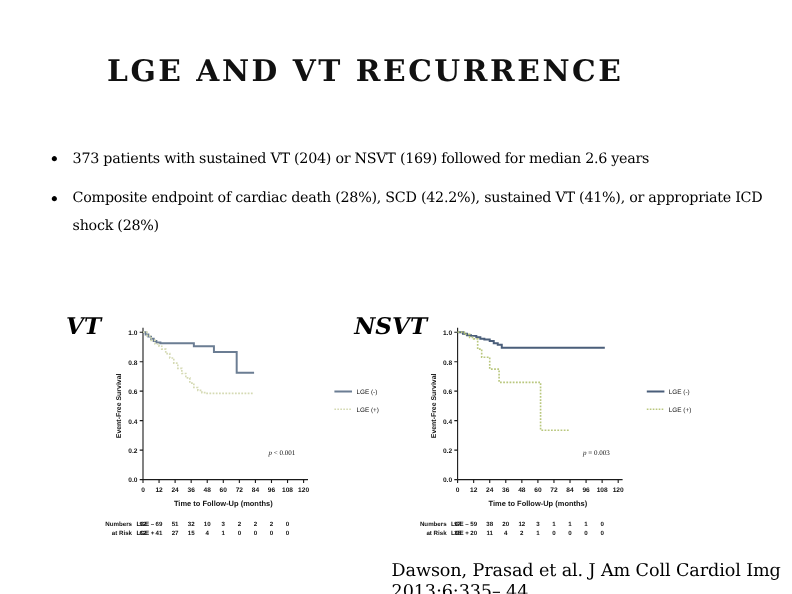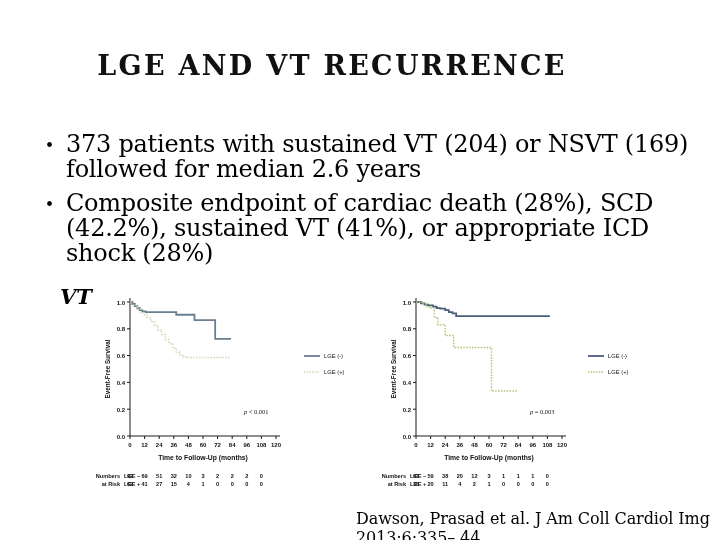--- a/index.html
+++ b/index.html
@@ -15,21 +15,21 @@
     letter-spacing:2.3px;color:#111;
   }
 
   .bullets{position:absolute;left:46px;top:132px;width:648px;}
   .bullet{display:flex;align-items:flex-start;margin-bottom:9px;}
   .bullet .dot{
     width:20px;flex:0 0 20px;font-size:20px;line-height:27px;text-align:left;
     font-family:"Liberation Serif",serif;
   }
   .bullet .btext{
-    font-family:"DejaVu Serif",serif;font-size:24px;line-height:25px;
+    font-family:"DejaVu Serif",serif;font-size:13px;line-height:25px;
     letter-spacing:-0.25px;color:#000;
   }
 
   .panel{position:absolute;}
   #vt-panel{left:58px;top:284px;width:305px;height:225px;text-align:center;}
   #nsvt-panel{left:322px;top:284px;width:320px;height:225px;}
 
   .panel-label{
     position:absolute;left:2px;top:0px;
     font-family:"DejaVu Serif",serif;font-style:italic;font-weight:bold;
@@ -132,20 +132,21 @@
         <text x="130.4" y="202" text-anchor="middle" font-size="5.6" font-family="&quot;Liberation Sans&quot;, sans-serif" font-weight="bold" fill="#111111">4</text>
         <text x="145" y="202" text-anchor="middle" font-size="5.6" font-family="&quot;Liberation Sans&quot;, sans-serif" font-weight="bold" fill="#111111">1</text>
         <text x="159.6" y="202" text-anchor="middle" font-size="5.6" font-family="&quot;Liberation Sans&quot;, sans-serif" font-weight="bold" fill="#111111">0</text>
         <text x="174.2" y="202" text-anchor="middle" font-size="5.6" font-family="&quot;Liberation Sans&quot;, sans-serif" font-weight="bold" fill="#111111">0</text>
         <text x="188.8" y="202" text-anchor="middle" font-size="5.6" font-family="&quot;Liberation Sans&quot;, sans-serif" font-weight="bold" fill="#111111">0</text>
         <text x="203.4" y="202" text-anchor="middle" font-size="5.6" font-family="&quot;Liberation Sans&quot;, sans-serif" font-weight="bold" fill="#111111">0</text>
       </svg>
   </div>
 
   <div class="panel" id="nsvt-panel">
+    <div class="panel-label">NSVT</div>
     <svg class="chart-svg" id="svg-nsvt" width="320" height="225">
         <line x1="94" y1="14" x2="94" y2="152" stroke="#1a1a1a" stroke-width="1"></line>
         <line x1="94" y1="152" x2="244" y2="152" stroke="#1a1a1a" stroke-width="1"></line>
         <line x1="91" y1="152" x2="94" y2="152" stroke="#1a1a1a" stroke-width="1"></line>
         <text x="89" y="154.6" text-anchor="end" font-size="6" font-family="&quot;Liberation Sans&quot;, sans-serif" font-weight="bold" fill="#111111">0.0</text>
         <line x1="91" y1="125.2" x2="94" y2="125.2" stroke="#1a1a1a" stroke-width="1"></line>
         <text x="89" y="127.8" text-anchor="end" font-size="6" font-family="&quot;Liberation Sans&quot;, sans-serif" font-weight="bold" fill="#111111">0.2</text>
         <line x1="91" y1="98.4" x2="94" y2="98.4" stroke="#1a1a1a" stroke-width="1"></line>
         <text x="89" y="101" text-anchor="end" font-size="6" font-family="&quot;Liberation Sans&quot;, sans-serif" font-weight="bold" fill="#111111">0.4</text>
         <line x1="91" y1="71.60000000000001" x2="94" y2="71.60000000000001" stroke="#1a1a1a" stroke-width="1"></line>

